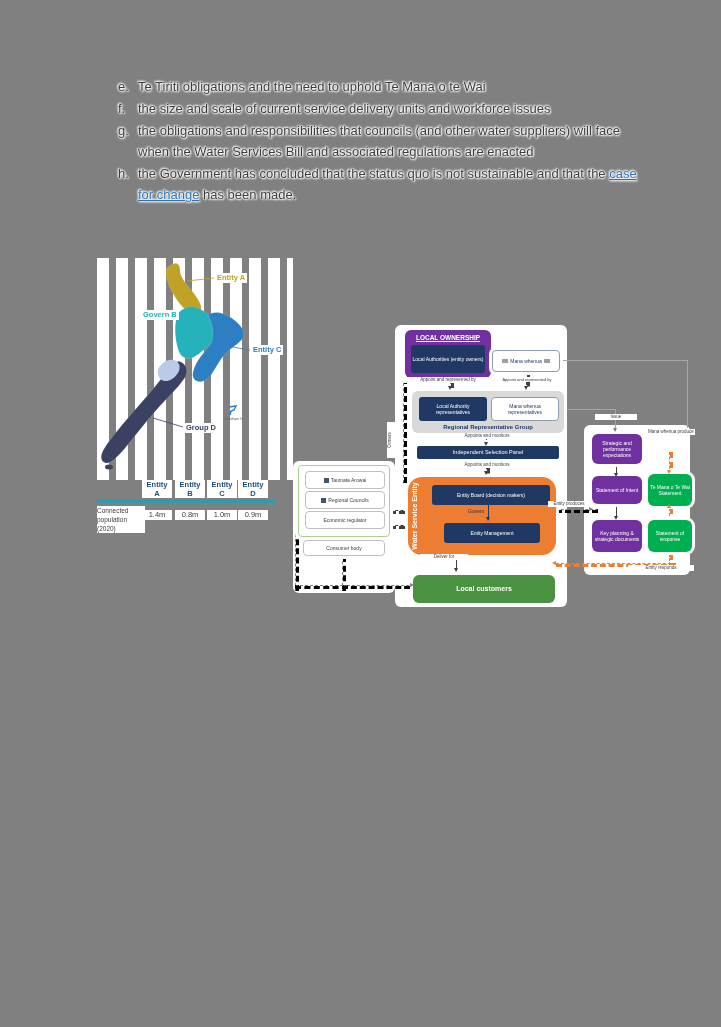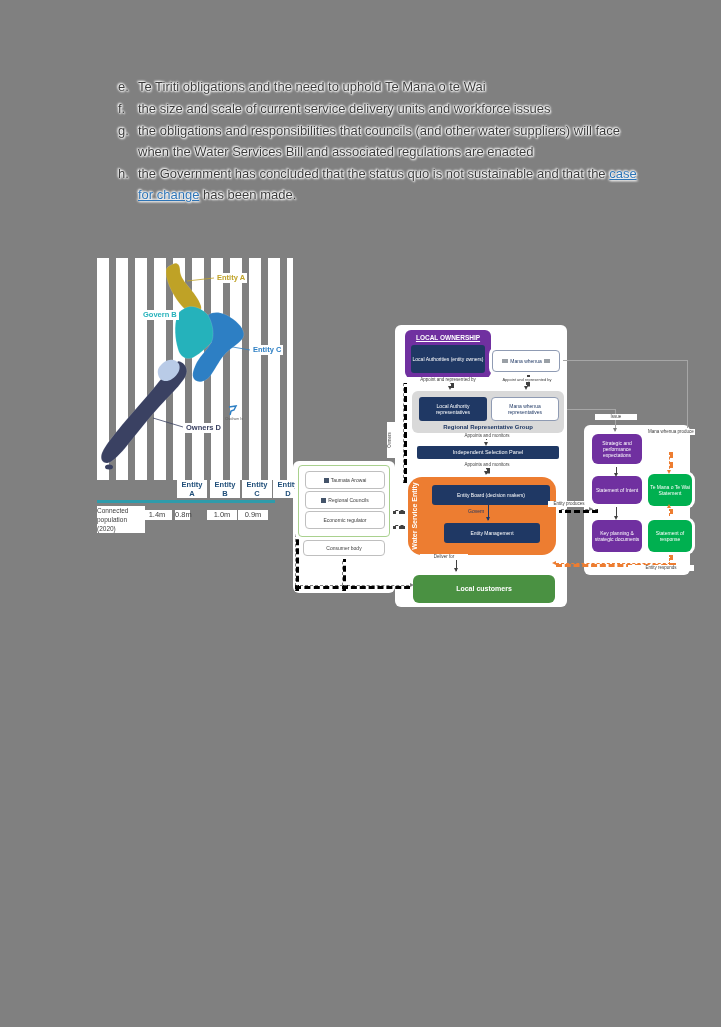--- a/index.html
+++ b/index.html
@@ -16,21 +16,21 @@
   
   .map{position:absolute;left:95px;top:258px;width:200px;height:290px;}
   .stripes{position:absolute;left:2px;top:0;width:196px;height:222px;z-index:0;
     background:repeating-linear-gradient(90deg,#ffffff 0 12px,rgba(255,255,255,0) 12px 19px);}
   .map svg{position:absolute;left:0;top:0;z-index:1;}
   .map svg text{font-family:"Liberation Sans",sans-serif;}
   .maplbl{position:absolute;z-index:2;font-size:7.5px;font-weight:bold;background:#fff;
     padding:0 2px;line-height:10px;white-space:nowrap;}
   .lblA{color:#bfa226;} .lblB{color:#25b2bb;} .lblC{color:#2d7fc4;} .lblD{color:#3a4162;}
   .tcell{position:absolute;z-index:2;background:#fff;text-align:center;}
-  .thead{font-size:7.5px;font-weight:bold;color:#1f4e79;line-height:9px;margin-left:35px;}
+  .thead{font-size:7.5px;font-weight:bold;color:#1f4e79;line-height:9px;}
   .tval{font-size:7.5px;color:#404040;line-height:10px;}
   .trule{position:absolute;z-index:2;left:2px;top:242px;width:178px;height:3px;background:#fff;
     border-top:2px solid #2e9bab;border-bottom:1px solid #2e9bab;box-sizing:border-box;}
   .trowlbl{position:absolute;z-index:2;left:2px;top:248px;width:48px;background:#fff;
     font-size:6.5px;color:#404040;line-height:9px;}
   
   .diagram{position:absolute;left:290px;top:325px;width:431px;height:292px;}
   .back{position:absolute;background:#fff;border-radius:6px;z-index:1;}
   .cline{position:absolute;z-index:2;}
   .hline{border-top:1px solid #7f7f7f;height:0;}
@@ -94,42 +94,42 @@
       <line x1="119" y1="20" x2="92" y2="23" stroke="#bfa226" stroke-width="0.8"></line>
       <line x1="67" y1="57" x2="85" y2="60" stroke="#25b2bb" stroke-width="0.8"></line>
       <line x1="155" y1="92" x2="132" y2="88" stroke="#2d7fc4" stroke-width="0.8"></line>
       <line x1="88" y1="169" x2="58" y2="160" stroke="#3a4162" stroke-width="0.8"></line>
       <path d="M134,149 l7,-1 l-2,4 l-3,1 l-1,4" stroke="#2d7fc4" stroke-width="1.5" fill="none"></path>
       <text x="130" y="162" font-size="3.5" fill="#595959">Chatham Is</text>
     </svg>
     <div class="maplbl lblA" style="left:120px;top:15px;">Entity A</div>
     <div class="maplbl lblB" style="left:46px;top:52px;">Govern B</div>
     <div class="maplbl lblC" style="left:156px;top:87px;">Entity C</div>
-    <div class="maplbl lblD" style="left:89px;top:165px;">Owners D</div>
+    <div class="maplbl lblD" style="left:89px;top:165px;">Group D</div>
 
     <div class="tcell thead" style="left:47px;top:222px;width:30px;">
       <span>Entity</span><br>
       <span>A</span>
     </div>
     <div class="tcell thead" style="left:80px;top:222px;width:30px;">
       <span>Entity</span><br>
       <span>B</span>
     </div>
     <div class="tcell thead" style="left:112px;top:222px;width:30px;">
       <span>Entity</span><br>
       <span>C</span>
     </div>
     <div class="tcell thead" style="left:143px;top:222px;width:30px;">
       <span>Entity</span><br>
       <span>D</span>
     </div>
     <div class="trule"></div>
     <div class="trowlbl">Connected population (2020)</div>
     <div class="tcell tval" style="left:47px;top:252px;width:30px;">1.4m</div>
-    <div class="tcell tval" style="left:80px;top:252px;width:15px;">0.8m</div>
+    <div class="tcell tval" style="left:80px;top:252px;width:30px;">0.8m</div>
     <div class="tcell tval" style="left:112px;top:252px;width:30px;">1.0m</div>
     <div class="tcell tval" style="left:143px;top:252px;width:30px;">0.9m</div>
   </div>
 
   <div class="diagram">
     <div class="back" style="left:105px;top:0;width:172px;height:282px;"></div>
     <div class="back" style="left:294px;top:100px;width:106px;height:150px;"></div>
     <div class="back" style="left:3px;top:136px;width:102px;height:132px;"></div>
 
     <div class="cline vline dash" style="left:113px;top:53px;height:99px;"></div>

